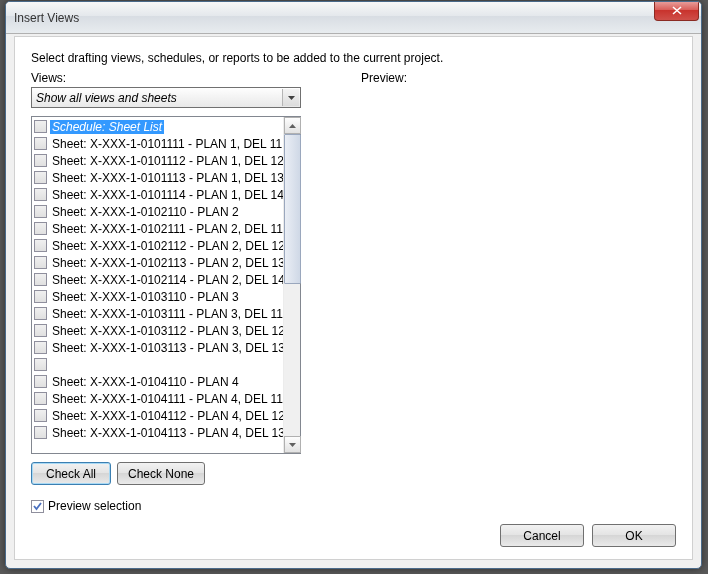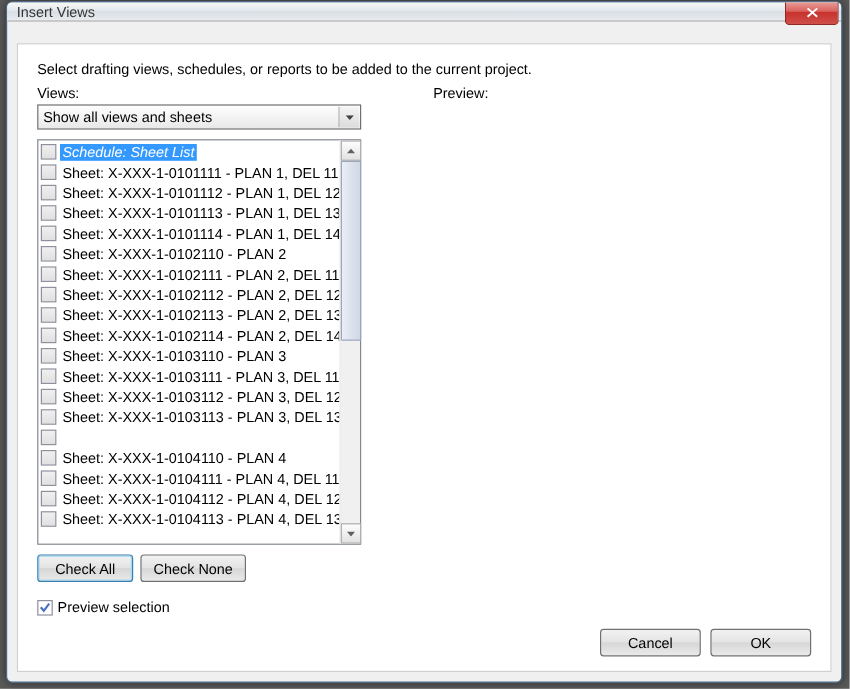--- a/index.html
+++ b/index.html
@@ -19,21 +19,21 @@
     top: 1px;
     width: 697px;
     height: 568px;
     background: #f0f0f0;
     border: 1px solid #4a6a8a;
     border-radius: 5px;
     box-shadow: 0 0 8px rgba(0,0,0,0.5);
     overflow: hidden;
   }
   .titlebar {
-    height: 16px;
+    height: 32px;
     background: linear-gradient(to bottom, #f8f8f8 0%, #e4e8ec 45%, #d8dde3 46%, #e8ecef 100%);
     border-bottom: 1px solid #b0b0b0;
     display: flex;
     align-items: center;
     padding-left: 8px;
     position: relative;
   }
   .titlebar .title {
     color: #333;
     font-size: 12px;
@@ -77,20 +77,21 @@
   .combo {
     width: 270px;
     height: 21px;
     border: 1px solid #707070;
     background: linear-gradient(to bottom,#fefefe,#e8e8e8);
     display: flex;
     align-items: center;
     padding: 0 4px;
     cursor: pointer;
     position: relative;
+    font-style: italic;
   }
   .combo .arrow {
     position: absolute;
     right: 1px;
     top: 1px;
     bottom: 1px;
     width: 17px;
     background: linear-gradient(to bottom,#f4f4f4,#dcdcdc);
     border-left: 1px solid #b5b5b5;
     display: flex;

